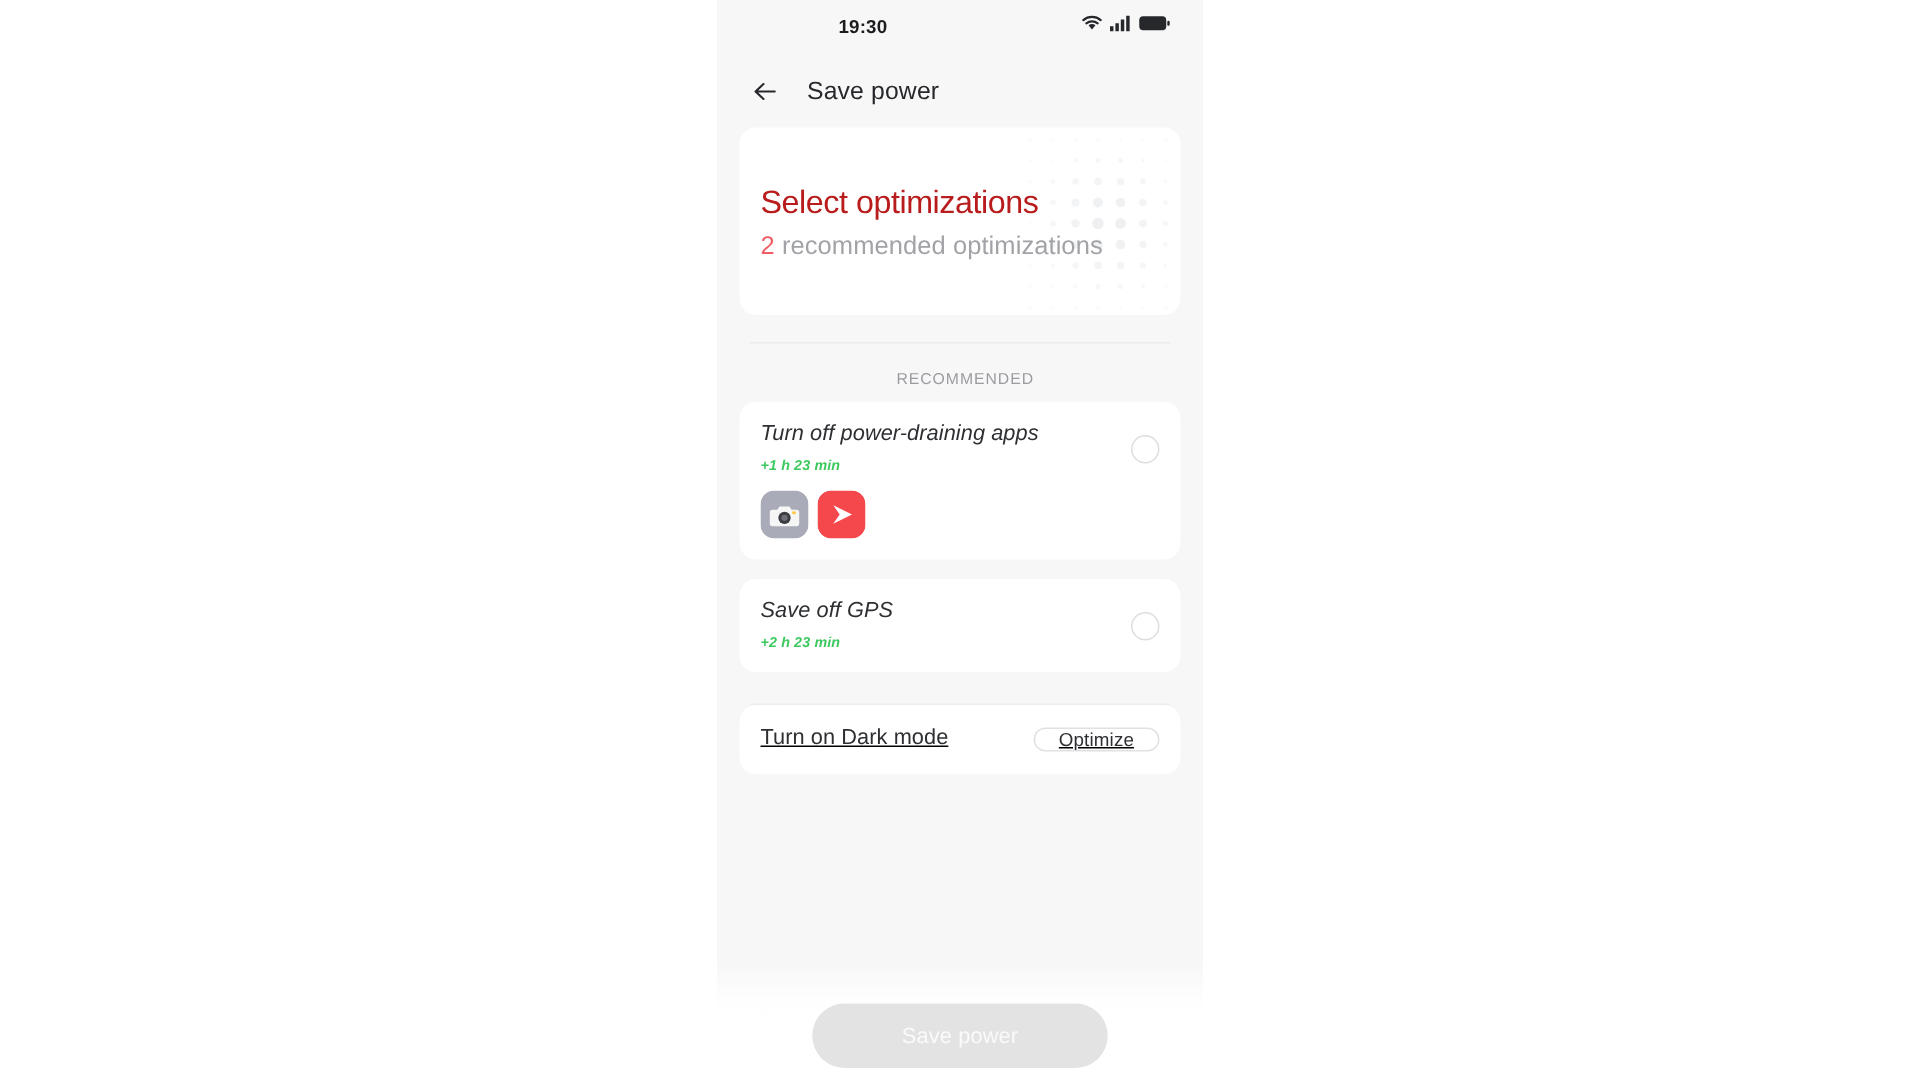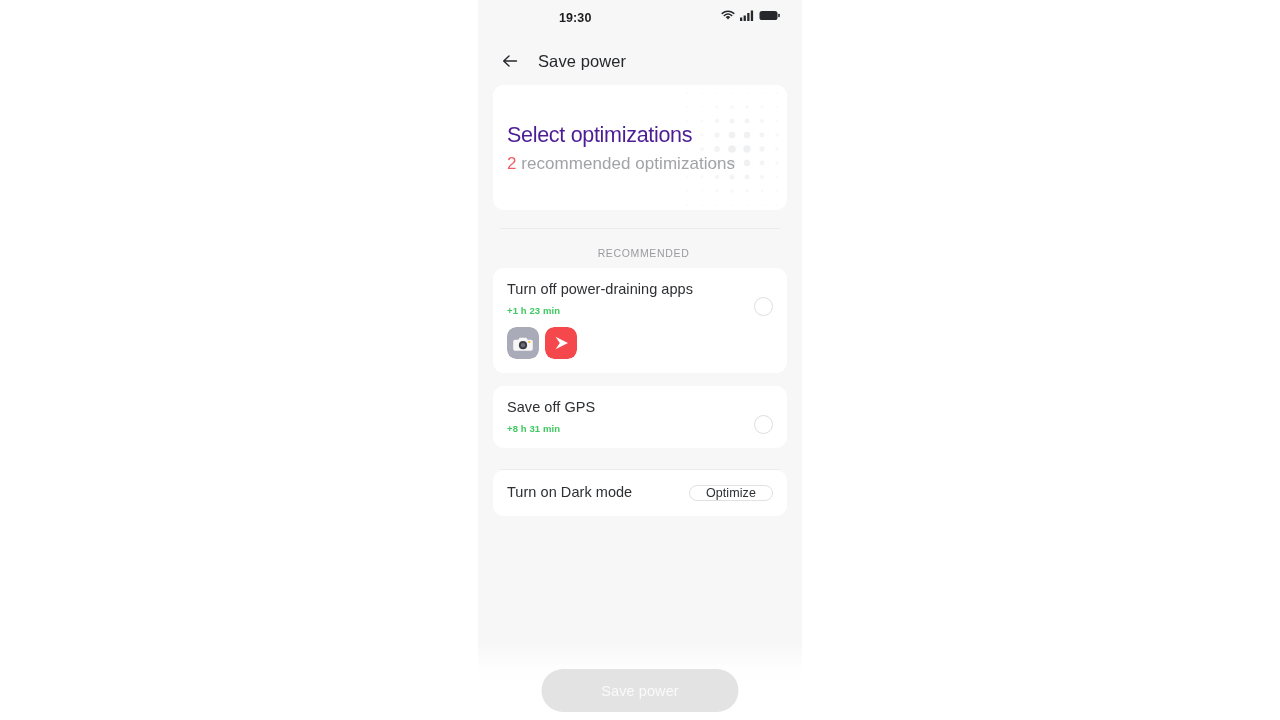--- a/index.html
+++ b/index.html
@@ -87,21 +87,21 @@
     right: 0; top: 0;
     width: 110px; height: 125px;
     pointer-events: none;
   }
   .hero-text {
     position: absolute;
     left: 14px; top: 38px;
   }
   .hero-title {
     font-size: 21.5px;
-    color: #4c1d95;
+    color: #b91c1c;
     letter-spacing: -0.3px;
     font-weight: 400;
   }
   .hero-sub {
     margin-top: 6px;
     font-size: 17px;
     color: #a2a3a7;
     letter-spacing: 0.05px;
   }
   .hero-sub .count { color: #f05d67; }
@@ -124,22 +124,23 @@
   .card {
     background: #ffffff;
     border-radius: 11px;
     padding: 14px;
     position: relative;
   }
   .card + .card { margin-top: 13px; }
 
   .row-top {
     display: flex;
-    align-items: flex-end;
+    align-items: center;
     justify-content: space-between;
+    font-style: italic;
   }
   .row-title {
     font-size: 14.5px;
     color: #2d2f32;
     letter-spacing: 0.05px;
     line-height: 1.1;
   }
   .row-time {
     font-size: 9.5px;
     color: #3dc95f;
@@ -166,20 +167,21 @@
     border-radius: 9px;
     display: block;
   }
 
   
   .card-inline {
     display: flex;
     align-items: flex-end;
     justify-content: space-between;
     padding: 15px 14px;
+    text-decoration: underline;
   }
   .optimize-btn {
     border: 1px solid #e1e1e3;
     background: #ffffff;
     border-radius: 16px;
     padding: 0 16px;
     font-size: 12.5px;
     color: #2d2f32;
     font-family: "Liberation Sans", sans-serif;
     letter-spacing: 0.1px;
@@ -366,21 +368,21 @@
                 <path d="M10.5 9.8 L23 16 L10.5 22.2 L14.8 16 Z" fill="#ffffff"></path>
               </svg>
             </span>
           </div>
         </div>
 
         <div class="card">
           <div class="row-top">
             <div>
               <div class="row-title">Save off GPS</div>
-              <div class="row-time">+8 h 31 min</div>
+              <div class="row-time">+2 h 23 min</div>
             </div>
             <div class="check-circle"></div>
           </div>
         </div>
       </div>
 
       <div style="margin-top:21px">
         <div class="divider"></div>
         <div class="card card-inline">
           <div class="row-title">Turn on Dark mode</div>

